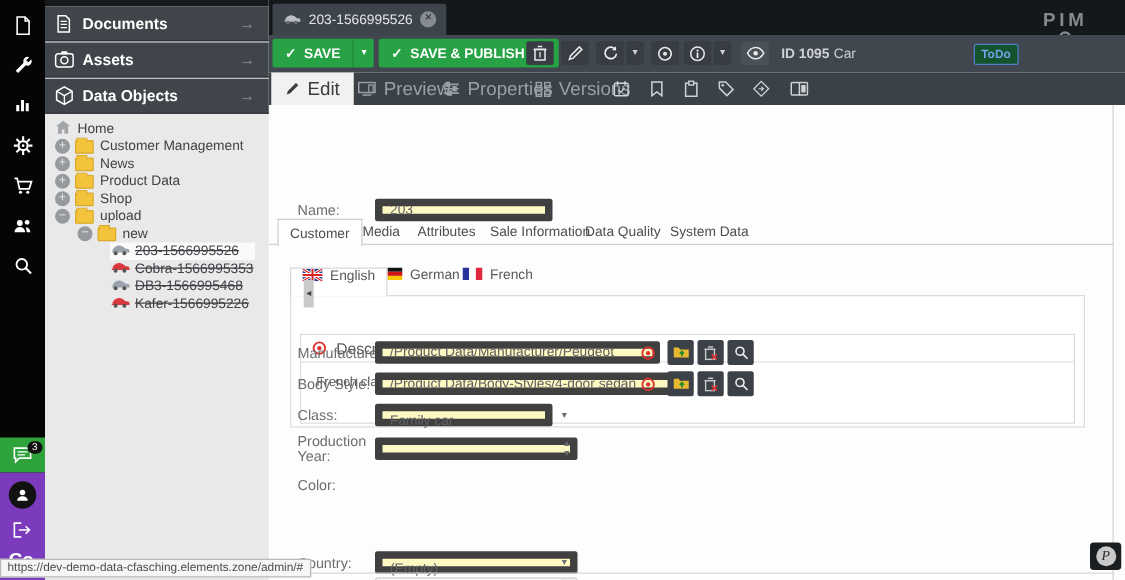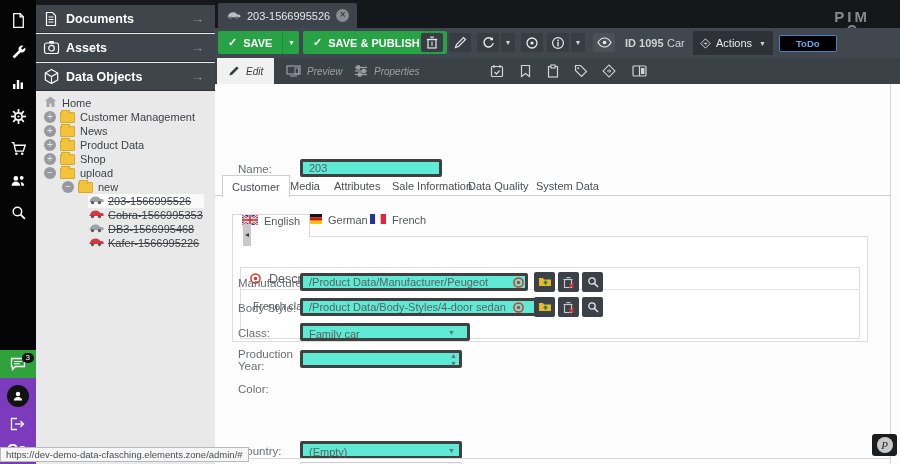--- a/index.html
+++ b/index.html
@@ -48,24 +48,24 @@
 
   #tb1 { position:absolute; left:0; top:28px; width:685px; height:30px; background:#40474e; }
   .gbtn { position:absolute; top:3px; height:23px; background:#27a244; border-radius:2px; display:flex; align-items:stretch; color:#fff; font-size:11px; font-weight:bold; }
   .gbtn .gmain { display:flex; align-items:center; gap:6px; padding:0 10px; }
   .gbtn .gcaret { width:17px; display:flex; align-items:center; justify-content:center; border-left:1px solid #1f8a38; font-size:7px; }
   .ibtn { position:absolute; top:5px; width:22px; height:19px; background:#373d43; border-radius:2px; display:flex; align-items:center; justify-content:center; }
   .ibtn.small { width:14px; }
   .tb-text { position:absolute; top:9px; color:#ced2d5; font-size:11px; }
   #actions-btn { position:absolute; left:478px; top:3px; width:80px; height:24px; background:#2c3238; border-radius:2px 2px 0 0; display:flex; align-items:center; gap:5px; padding:0 7px; color:#e8eaec; font-size:11px; }
   #actions-btn .acaret { font-size:7px; color:#cfd3d6; margin-left:2px; }
-  #todo-badge { position:absolute; left:564px; top:7px; border:1px solid #4d7ec4; color:#6fa3e8; background:#000000; font-size:9.5px; font-weight:bold; padding:2px 16px; border-radius:2px; }
+  #todo-badge { position:absolute; left:564px; top:7px; border:1px solid #4d7ec4; color:#6fa3e8; background:#14532d; font-size:9.5px; font-weight:bold; padding:2px 5px; border-radius:2px; }
 
   #tb2 { position:absolute; left:0; top:58px; width:685px; height:26px; background:#3a4147; }
-  .tb2-tab { position:absolute; top:0; height:26px; display:flex; align-items:center; gap:6px; padding:0 11px; color:#9aa0a6; font-size:10px;font-style:italic; }
+  .tb2-tab { position:absolute; top:0; height:26px; display:flex; align-items:center; gap:6px; padding:0 11px; color:#9aa0a6; font-size:15px; }
   .tb2-tab.active { background:#f1f1f1; color:#3a3d40; }
   .tb2-ic { position:absolute; top:4px; width:20px; height:18px; display:flex; align-items:center; justify-content:center; }
 
   
   #actions-menu { position:absolute; left:479px; top:52px; width:82px; background:#24292e; border:1px solid #141719; z-index:60; }
   .menu-item { height:19px; display:flex; align-items:center; gap:6px; padding:0 6px; color:#eceef0; font-size:10.5px; }
   .wf-ic { width:9px; height:9px; position:relative; flex:0 0 9px; }
   .wf-ic i { position:absolute; width:3px; height:3px; border-radius:1px; }
   .wf-ic .d1 { left:0; top:0; background:#e04040; }
   .wf-ic .d2 { left:0; bottom:0; background:#e04040; }
@@ -79,21 +79,21 @@
   #ctab-line { position:absolute; left:0; top:111px; width:676px; height:1px; background:#cfcfcf; }
   .ctab { position:absolute; top:91px; height:21px; display:flex; align-items:center; padding:0 9px; font-size:11px; color:#4c4f52; }
   .ctab.active { background:#fff; border:1px solid #cfcfcf; border-bottom:none; height:22px; z-index:2; }
 
   .lang-tab { position:absolute; top:130px; height:23px; display:flex; align-items:flex-start; gap:6px; padding:0 9px; font-size:11px; color:#55585b; }
   .lang-tab.active { background:#fff; border:1px solid #d8d8d8; border-bottom:none; z-index:2; }
   .flag { width:16px; height:10px; display:block; }
   #loc-panel { position:absolute; left:17px; top:152px; width:636px; height:106px; background:#fff; border:1px solid #dcdcdc; }
 
   .flabel { position:absolute; font-size:11.5px; color:#6b6e71; }
-  .tf { position:absolute; background:#5eead4; border:3px solid #404040; border-radius:2px; font-family:"Liberation Sans",sans-serif; font-size:11px; color:#5d6063; padding:0 6px; height:18px; }
+  .tf { position:absolute; background:#fef9c3; border:6px solid #404040; border-radius:2px; font-family:"Liberation Sans",sans-serif; font-size:11px; color:#5d6063; padding:0 6px; height:18px; }
   .sel-caret { position:absolute; font-size:7px; color:#6b6e71; }
   .target-ic { position:absolute; }
 
   #desc-box { position:absolute; left:25px; top:183px; width:620px; height:72px; background:#fff; border:1px solid #ddd; }
   #desc-head { height:22px; border-bottom:1px solid #e3e3e3; display:flex; align-items:center; gap:7px; padding:0 8px; }
   #desc-title { font-size:12.5px; color:#5a5d60; }
   #desc-body { font-size:10.5px; color:#55585b; padding:10px 12px; }
 
   .relbtn { position:absolute; width:21px; height:20px; background:#3b4147; border-radius:2px; display:flex; align-items:center; justify-content:center; }
 
@@ -395,28 +395,20 @@
       <div class="ibtn" style="left:378px; background:#4a5157">
         <svg width="15" height="11" viewBox="0 0 15 11">
             <path d="M1 5.5C2.6 2.6 5 1 7.5 1S12.4 2.6 14 5.5C12.4 8.4 10 10 7.5 10S2.6 8.4 1 5.5z" fill="none" stroke="#e8eaec" stroke-width="1.2"></path>
             <circle cx="7.5" cy="5.5" r="1.8" fill="#e8eaec"></circle>
           </svg>
       </div>
 
       <span class="tb-text" style="left:410px; font-weight:bold">ID 1095</span>
       <span class="tb-text" style="left:452px">Car</span>
 
-      <div id="actions-btn">
-        <svg width="15" height="15" viewBox="0 0 16 16">
-            <rect x="3.2" y="3.2" width="9.6" height="9.6" transform="rotate(45 8 8)" fill="none" stroke="#e8eaec" stroke-width="1.2"></rect>
-            <path d="M5.5 8h4M8 6l2 2-2 2" fill="none" stroke="#e8eaec" stroke-width="1.1"></path>
-          </svg>
-        <span>Actions</span>
-        <span class="acaret">▼</span>
-      </div>
       <span id="todo-badge">ToDo</span>
     </div>
 
     <div id="tb2">
       <div class="tb2-tab active" style="left:2px">
         <svg width="12" height="12" viewBox="0 0 13 13">
             <path d="M1.5 11.5l1-3 7-7 2 2-7 7z" fill="#3a3d40"></path>
           </svg>
         <span>Edit</span>
       </div>
@@ -434,20 +426,31 @@
         <span>Properties</span>
       </div>
       <div class="tb2-tab" style="left:60px">
         <svg width="15" height="12" viewBox="0 0 15 12">
             <rect x="1" y="1" width="13" height="8" fill="none" stroke="#9aa0a6" stroke-width="1.2"></rect>
             <rect x="9" y="3" width="3.5" height="6" fill="none" stroke="#9aa0a6" stroke-width="1"></rect>
             <line x1="4" y1="11" x2="11" y2="11" stroke="#9aa0a6" stroke-width="1.2"></line>
           </svg>
         <span>Preview</span>
       </div>
+      <div class="tb2-tab" style="left:202px">
+        <svg width="13" height="13" viewBox="0 0 13 13">
+            <g fill="none" stroke="#9aa0a6" stroke-width="1.2">
+              <rect x="1" y="1" width="4.2" height="4.2"></rect>
+              <rect x="7.8" y="1" width="4.2" height="4.2"></rect>
+              <rect x="1" y="7.8" width="4.2" height="4.2"></rect>
+              <rect x="7.8" y="7.8" width="4.2" height="4.2"></rect>
+            </g>
+          </svg>
+        <span>Versions</span>
+      </div>
 
       <div class="tb2-ic" style="left:272px">
         <svg width="14" height="14" viewBox="0 0 14 14">
             <rect x="1.5" y="2.5" width="11" height="10" rx="1" fill="none" stroke="#cfd3d6" stroke-width="1.2"></rect>
             <line x1="4" y1="1" x2="4" y2="4" stroke="#cfd3d6" stroke-width="1.2"></line>
             <line x1="10" y1="1" x2="10" y2="4" stroke="#cfd3d6" stroke-width="1.2"></line>
             <path d="M4.5 8l2 2 3-3.5" fill="none" stroke="#cfd3d6" stroke-width="1.2"></path>
           </svg>
       </div>
       <div class="tb2-ic" style="left:300px">
@@ -599,21 +602,21 @@
           </svg>
       </div>
       <div class="relbtn" style="left:367px; top:213px">
         <svg width="12" height="12" viewBox="0 0 12 12">
             <circle cx="5" cy="5" r="3.2" fill="none" stroke="#e8eaec" stroke-width="1.3"></circle>
             <line x1="7.5" y1="7.5" x2="11" y2="11" stroke="#e8eaec" stroke-width="1.4"></line>
           </svg>
       </div>
 
       <span class="flabel" style="left:23px; top:243px">Class:</span>
-      <div class="tf" style="left:85px; top:239px; width:170px; line-height:17px">Family car</div>
+      <div class="tf" style="left:85px; top:239px; width:142px; line-height:17px">Family car</div>
       <span class="sel-caret" style="left:233px; top:245px">▼</span>
 
       <span class="flabel" style="left:23px; top:264px">Production</span>
       <span class="flabel" style="left:23px; top:276px">Year:</span>
       <div class="tf" style="left:85px; top:266px; width:162px"></div>
       <span class="sel-caret" style="left:235px; top:268px">▲</span>
       <span class="sel-caret" style="left:235px; top:276px">▼</span>
 
       <span class="flabel" style="left:23px; top:299px">Color:</span>
       <div id="color-list">

